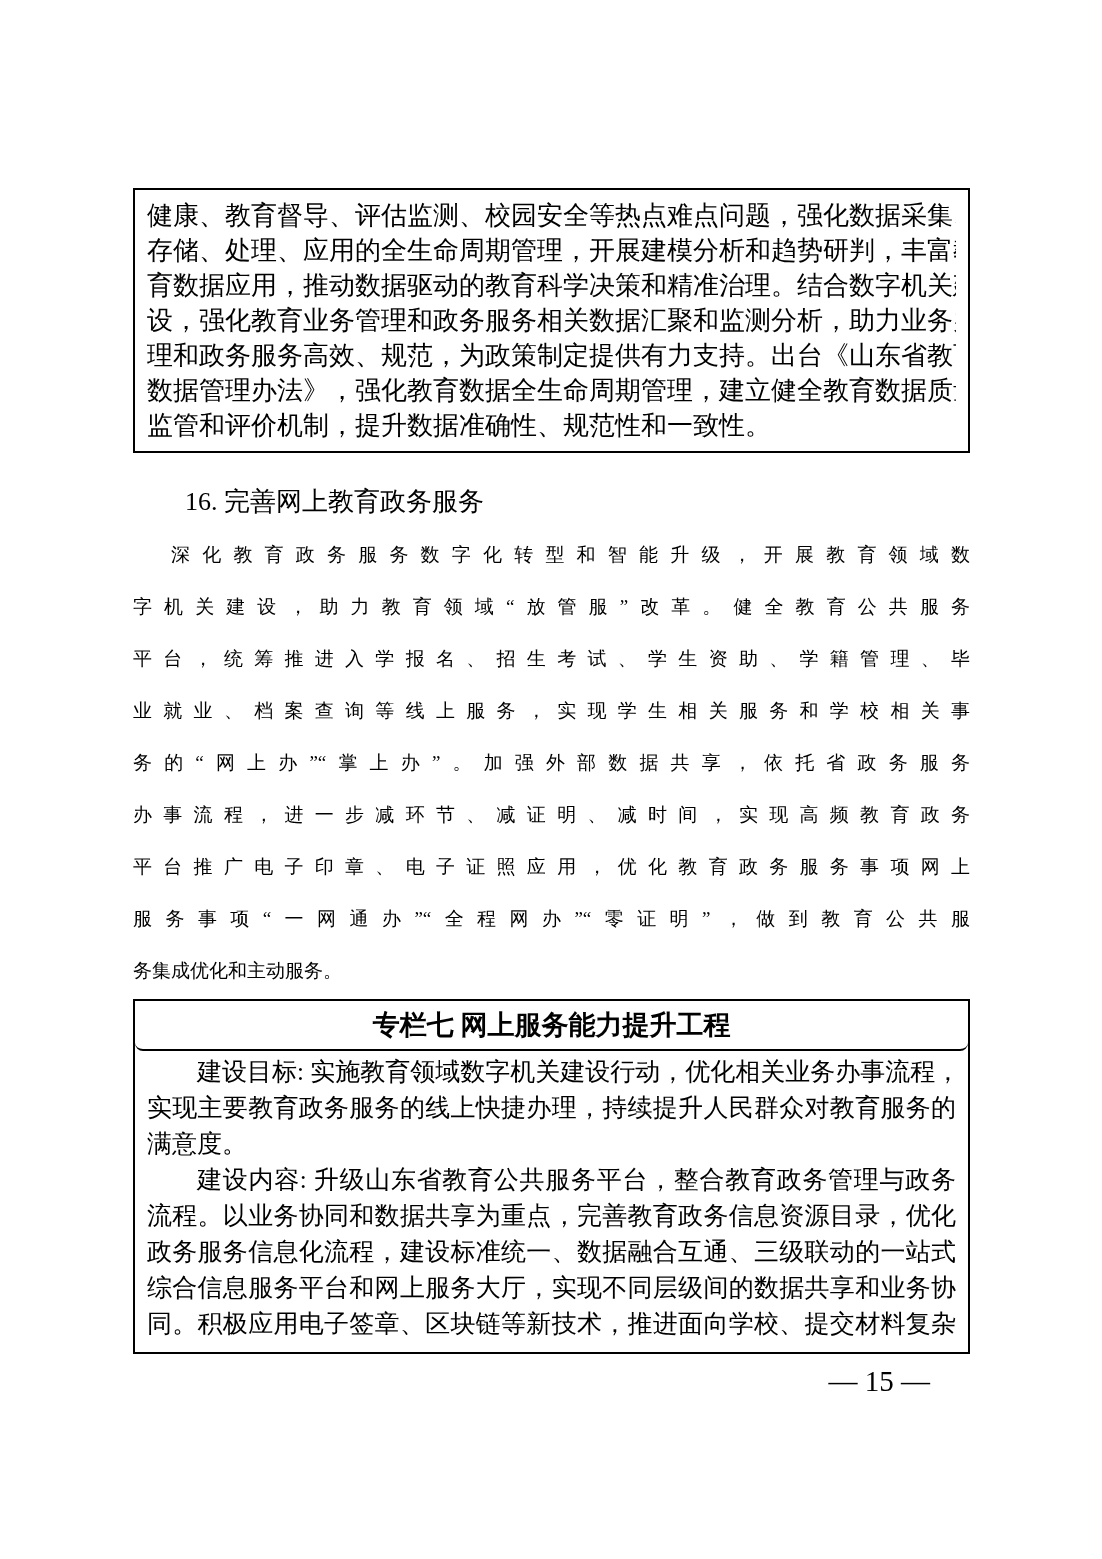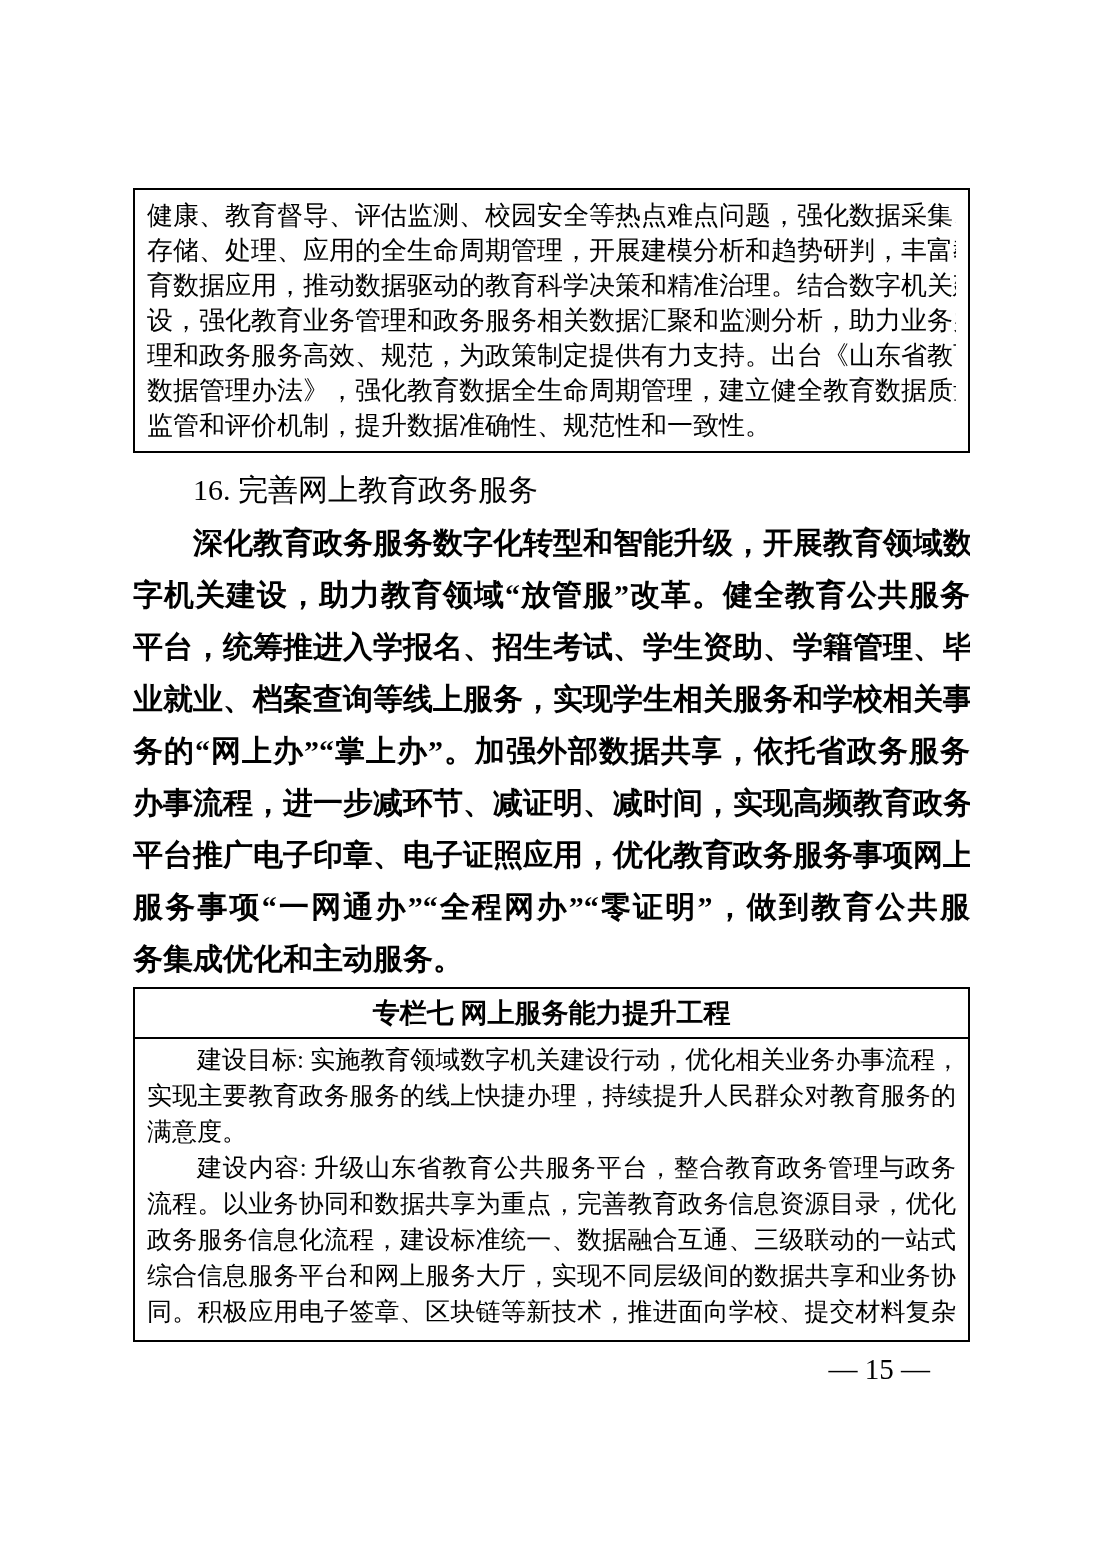--- a/index.html
+++ b/index.html
@@ -37,49 +37,49 @@
     overflow: hidden;
   }
   .end {
     text-align-last: left;
   }
   .ind {
     text-indent: 2em;
   }
   
   .heading {
-    margin-top: 16px;
-    font-size: 30px;
+    margin-top: 28px;
+    font-size: 26px;
     line-height: 42px;
     text-indent: 2em;
     white-space: nowrap;
   }
   
   .bodypara {
     margin-top: 6px;
   }
   .bodypara .pline {
-    font-size: 30px;
+    font-size: 19px;
     line-height: 52px;
-    font-weight: bold;
   }
   
   .fbox {
     border: 2px solid #000000;
     box-sizing: border-box;
     margin-top: 2px;
   }
   .fbox-header {
     border-bottom: 2px solid #000000;
     text-align: center;
     font-weight: bold;
     font-size: 27px;
     line-height: 48px;
     height: 48px;
     white-space: nowrap;
+    border-radius: 8px;
   }
   .fbox-body {
     padding: 3px 12px 10px 12px;
   }
   .fbox-body .fline {
     font-size: 25px;
     line-height: 36px;
   }
   
   .pageno {

